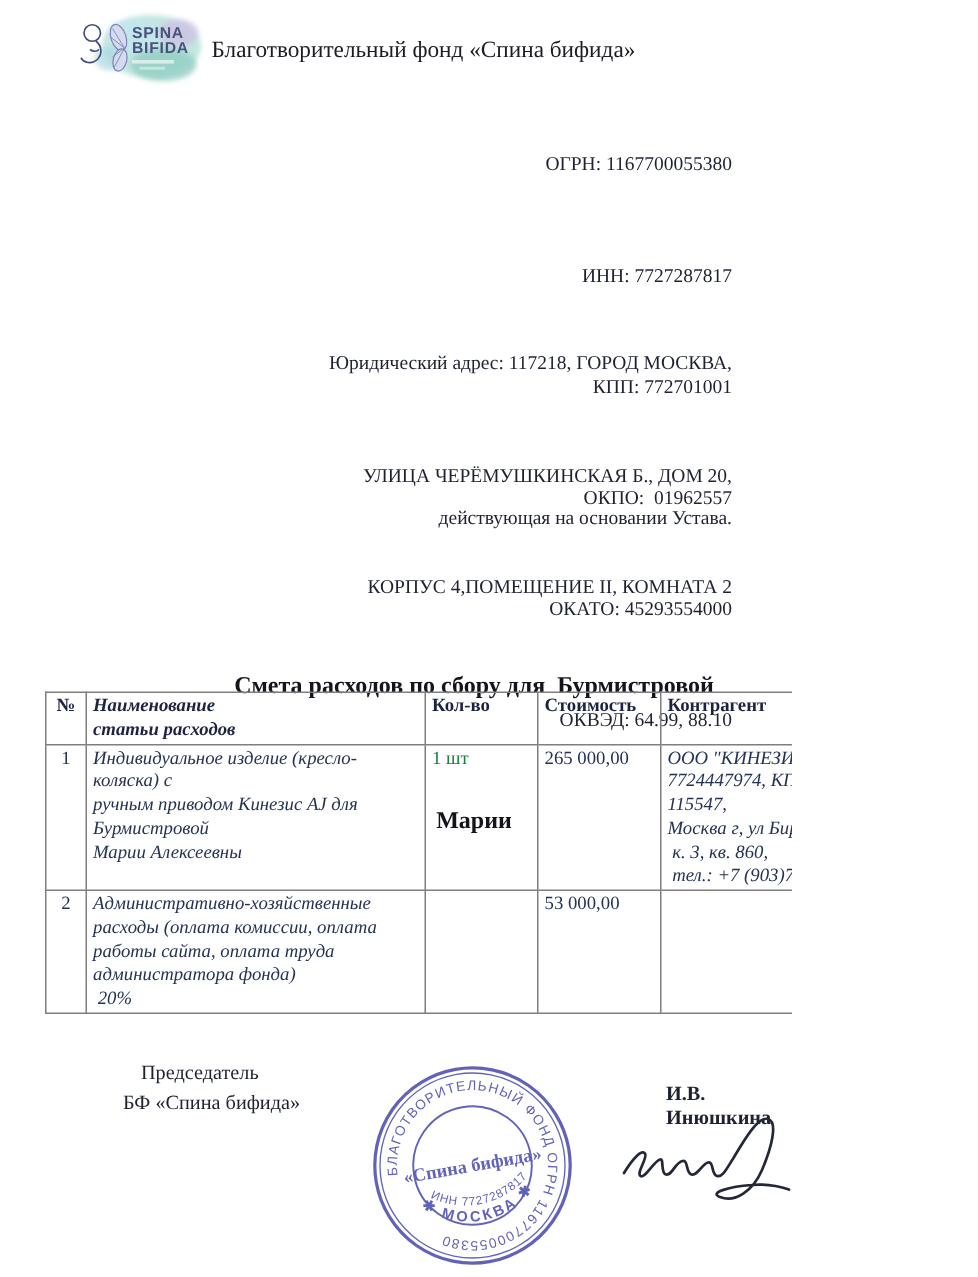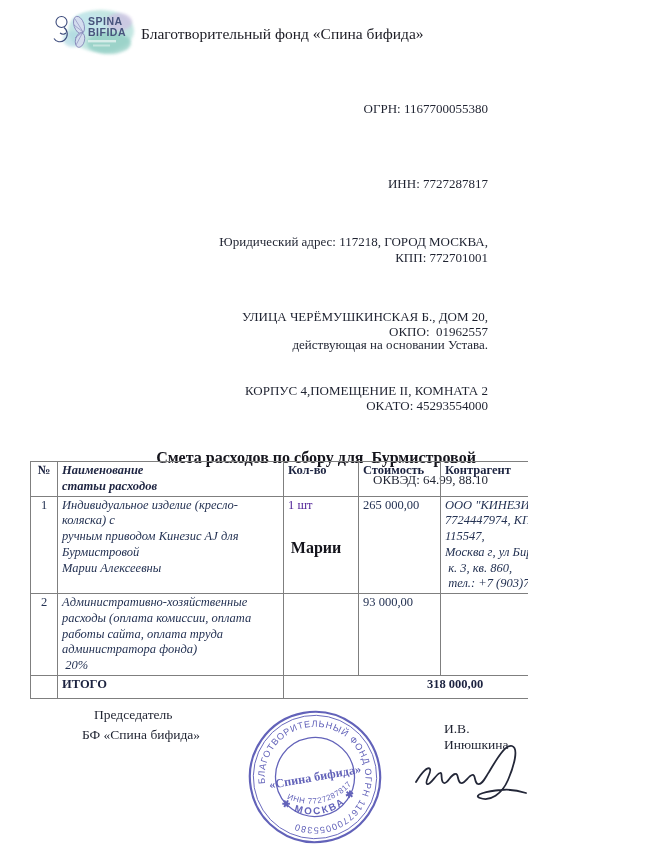--- a/index.html
+++ b/index.html
@@ -19,32 +19,32 @@
   .doctitle{position:absolute;left:0;top:383px;width:632px;text-align:center;
             font-weight:bold;font-size:16px;line-height:30px;white-space:pre;color:#14141c;}
 
   table.exp{position:absolute;left:30px;top:461px;width:596px;border-collapse:collapse;
             table-layout:fixed;font-family:"Liberation Serif",serif;
             font-size:12.5px;line-height:1.26;color:#243253;}
   table.exp th,table.exp td{border:1px solid #7f7f7f;padding:1px 4px;vertical-align:top;text-align:left;}
   table.exp th{font-weight:bold;color:#1c2340;}
   .pre{white-space:pre;font-style:italic;}
   .cnum{text-align:center !important;}
-  .muted{color:#4c1d95;font-family:Liberation Serif, serif;}
+  .muted{color:#15803d;font-family:Liberation Serif, serif;}
   tr.hdr{height:31px;}
   tr.r1{height:95px;}
   tr.r2{height:78px;}
   tr.tr-total{height:23px;}
   td.tot{font-weight:bold;color:#1c2340;}
   td.totv{font-weight:bold;text-align:center !important;color:#1c2340;}
 
   .sigrole{position:absolute;left:82px;top:705px;font-size:13.5px;line-height:20px;color:#1e2230;}
   .sigrole .l1{margin-left:12px;}
   .stamp{position:absolute;left:240px;top:703px;width:150px;height:148px;}
-  .signame{position:absolute;left:444px;top:721px;font-size:13.5px;color:#1e2230;}
+  .signame{position:absolute;left:444px;top:721px;font-size:13.5px;color:#1e2230;font-weight:bold;}
   .signature{position:absolute;left:412px;top:736px;width:128px;height:72px;}
 </style>
 </head>
 <body>
 
 <div class="page">
 
   <svg class="logo" viewBox="0 0 84 56">
     <defs>
         <filter id="wblur" x="-30%" y="-30%" width="160%" height="160%">
@@ -136,27 +136,22 @@
  тел.: +7 (903)7299880</td>
       </tr>
       <tr class="r2">
         <td class="cnum">2</td>
         <td class="pre">Административно-хозяйственные
 расходы (оплата комиссии, оплата
 работы сайта, оплата труда
 администратора фонда)
  20%</td>
         <td></td>
-        <td>93 000,00</td>
+        <td>53 000,00</td>
         <td class="pre"></td>
-      </tr>
-      <tr class="tr-total">
-        <td></td>
-        <td class="tot">ИТОГО</td>
-        <td class="totv" colspan="3">318 000,00</td>
       </tr>
     </tbody>
   </table>
 
   <div class="sigrole">
     <div class="l1">Председатель</div>
     <div>БФ «Спина бифида»</div>
   </div>
 
   <svg class="stamp" viewBox="0 0 150 150">

